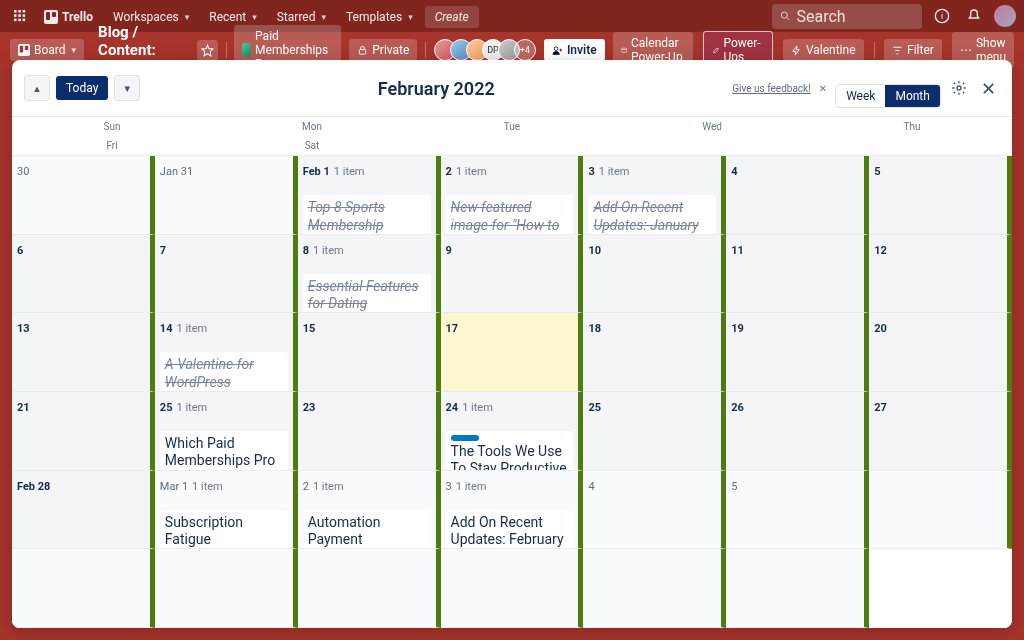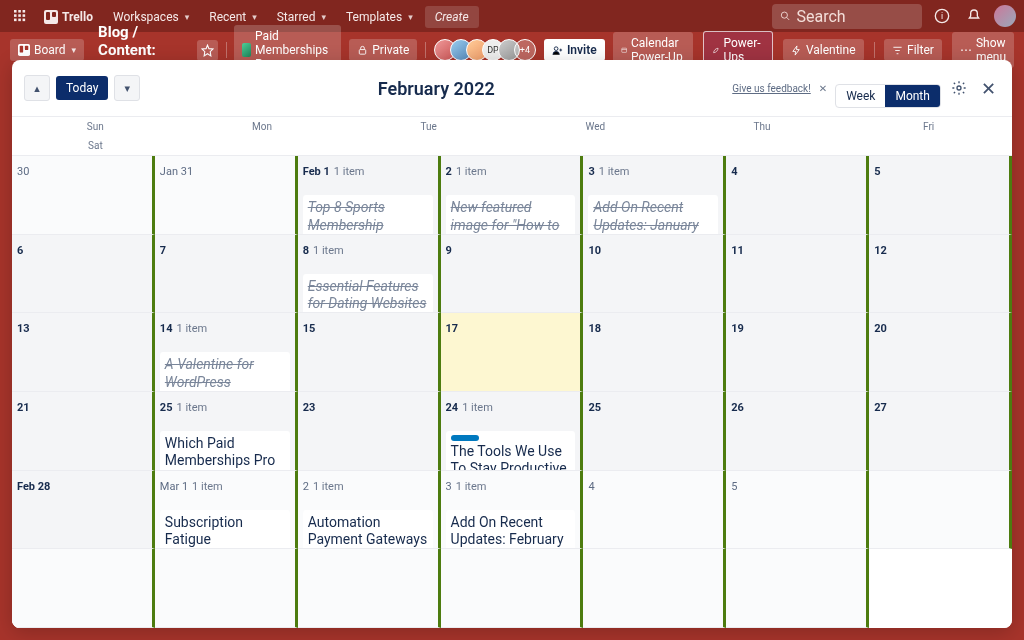--- a/index.html
+++ b/index.html
@@ -39,26 +39,26 @@
 .cal-title { flex:1; text-align:center; font-size:18px; font-weight:600; color:#172b4d; }
 .cal-right { display:flex; align-items:center; gap:8px; }
 .feedback { font-size:10px; color:#5e6c84; text-decoration:underline; }
 .seg { display:inline-flex; border:1px solid #dfe1e6; border-radius:4px; overflow:hidden;margin-top:16px; }
 .seg span { padding:4px 10px; font-size:12px; cursor:pointer; color:#172b4d; }
 .seg .active { background:#0c2d6b; color:#fff; }
 .gear { width:20px; height:20px; color:#42526e; cursor:pointer; display:inline-flex; align-items:center; justify-content:center;}
 .close-big { font-size:18px; color:#42526e; cursor:pointer; padding:2px 4px; }
 
 
-.dayrow { display:grid; grid-template-columns: repeat(6,1fr); border-top:1px solid #ebecf0; border-bottom:1px solid #ebecf0; }
+.dayrow { display:grid; grid-template-columns: repeat(5,1fr); border-top:1px solid #ebecf0; border-bottom:1px solid #ebecf0; }
 .dayrow div { text-align:center; font-size:10px; color:#6b778c; padding:4px 0; }
 
 
 .grid { flex:1; display:grid; grid-template-columns: repeat(7,1fr); grid-template-rows: repeat(6,1fr); overflow:hidden; background:#fff; }
-.cell { border-right:3px solid #4d7c0f; border-bottom:1px solid #ebecf0; background:#f4f5f7; padding:4px 5px; position:relative; overflow:hidden; }
+.cell { border-right:5px solid #4d7c0f; border-bottom:1px solid #ebecf0; background:#f4f5f7; padding:4px 5px; position:relative; overflow:hidden; }
 .cell.out { background:#fafbfc; }
 .cell.today { background:#fdf7d1; }
 .dnum { font-size:11px; color:#5e6c84; display:inline-block; }
 .dnum.bold { font-weight:700; color:#172b4d; }
 .itemcount { font-size:11px; color:#6b778c; margin-left:4px; }
 .card { background:#fff; border-radius:3px; box-shadow:0 1px 0 rgba(9,30,66,.15); font-size:14px; color:#172b4d; padding:4px 5px; margin-top:16px; line-height:1.25; cursor:pointer; }
 .card.done { color:#7a869a; text-decoration:line-through; font-style:italic; }
 .label-strip { width:28px; height:6px; border-radius:3px; background:#0079bf; margin-bottom:2px; }
 
 .chev::after { content:"▾"; font-size:9px; margin-left:2px; opacity:.85; }

